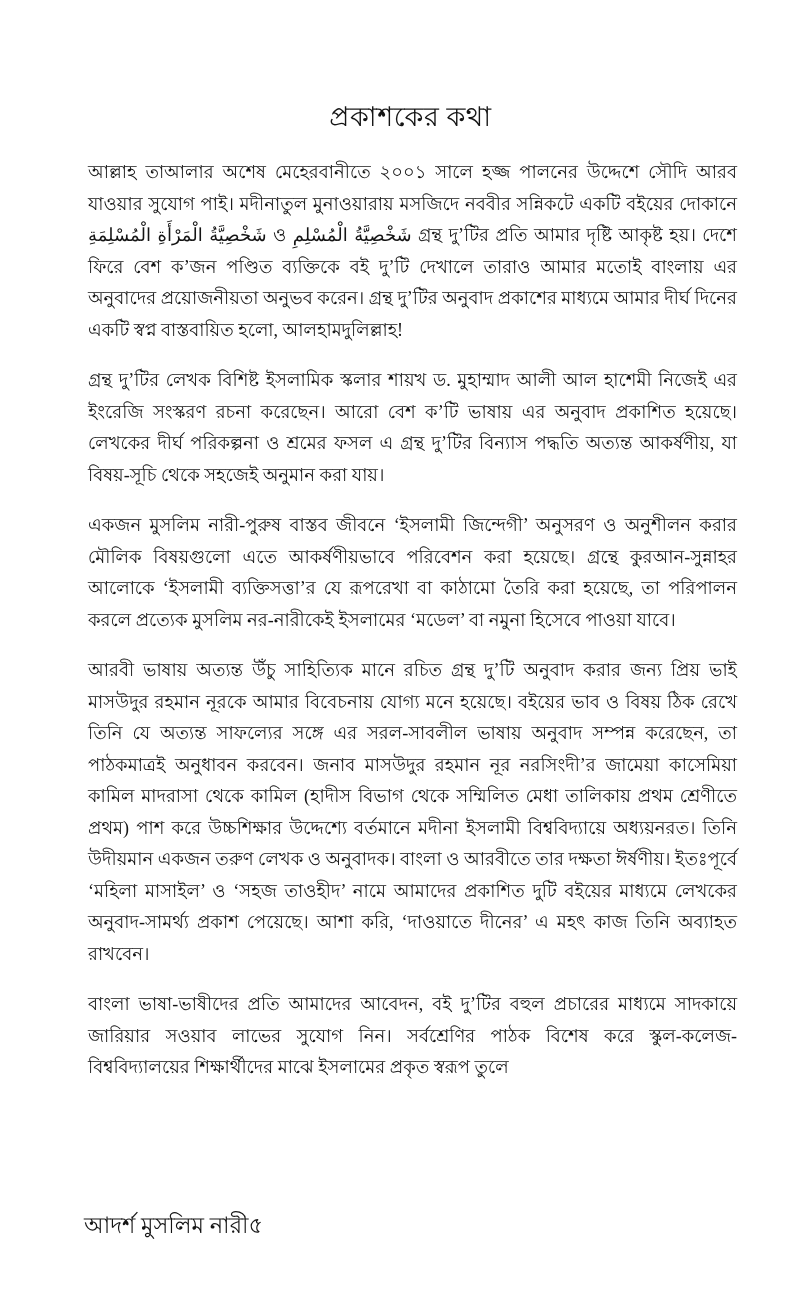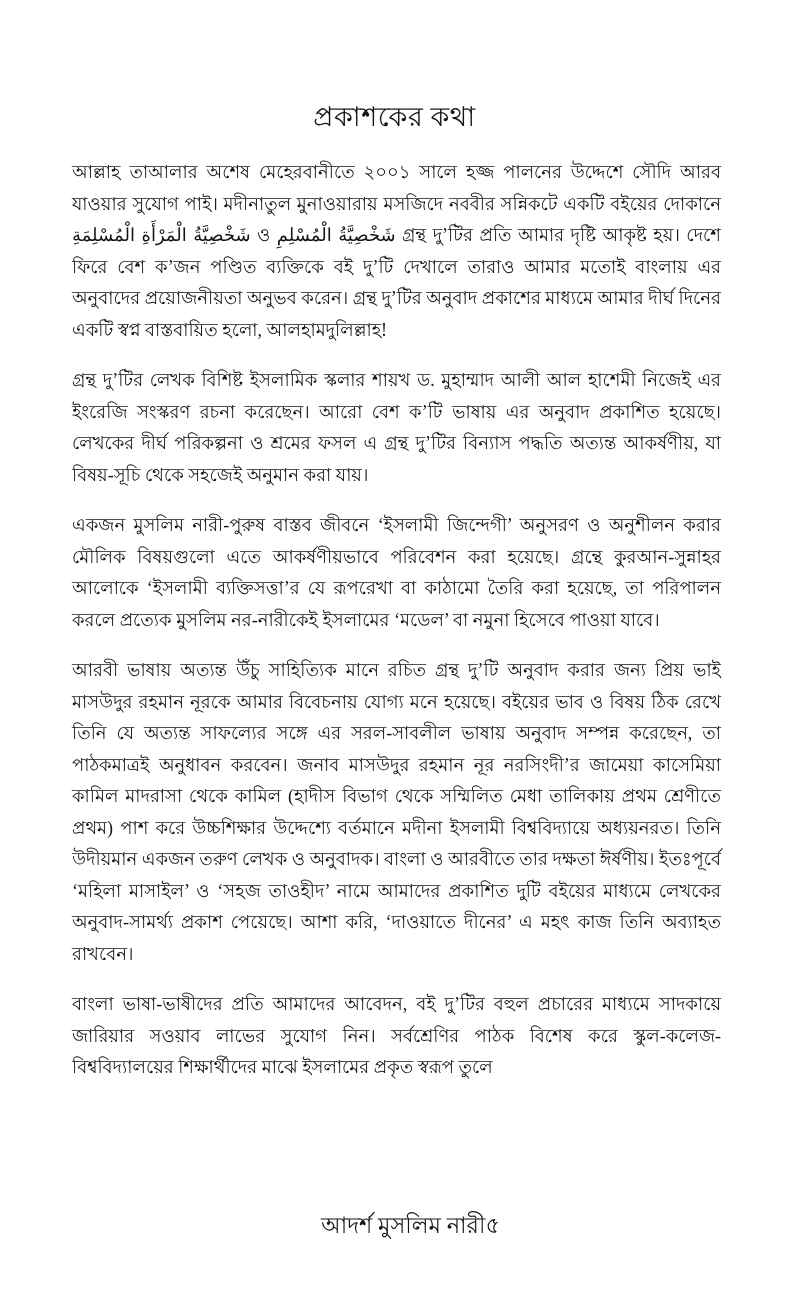--- a/index.html
+++ b/index.html
@@ -12,21 +12,21 @@
     width: 810px;
     height: 1305px;
     background: #ffffff;
     color: #141414;
     font-family: "Liberation Serif", "DejaVu Serif", serif;
     overflow: hidden;
     box-sizing: border-box;
   }
   .content {
     position: absolute;
-    left: 68px;
+    left: 84px;
     top: 96px;
     width: 653px;
     font-family: Liberation Serif, serif;
   }
   .page-title {
     margin: 0 0 16px 0;
     text-align: center;
     font-size: 27px;
     font-weight: 400;
     letter-spacing: 0.5px;
@@ -40,21 +40,21 @@
   }
   .body-para:last-child {
     margin-bottom: 0;
   }
   .page-footer {
     position: absolute;
     left: 84px;
     top: 1208px;
     width: 653px;
     display: flex;
-    justify-content: center;
+    justify-content: flex-start;
     align-items: baseline;
     font-size: 22.5px;
   }
   .running-title { text-align: left; }
   .page-number  { text-align: right; }
 </style>
 </head>
 <body>
 
 <div class="scan-page">

